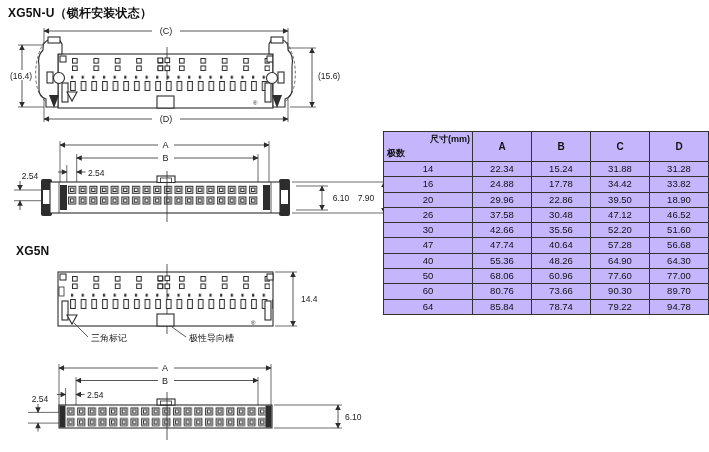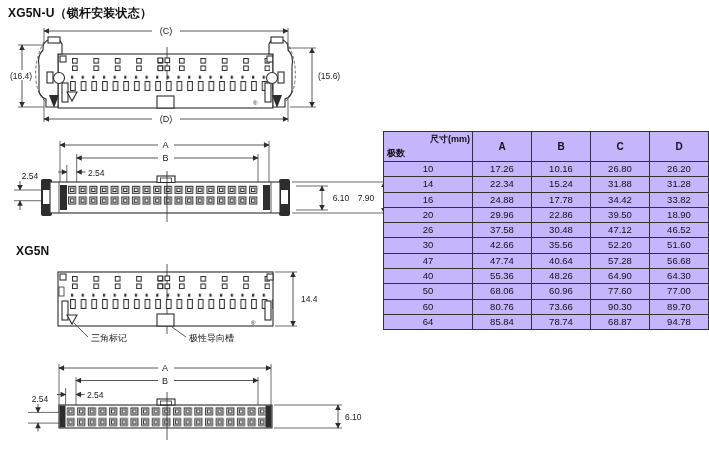--- a/index.html
+++ b/index.html
@@ -309,27 +309,20 @@
           </div>
         </th>
         <th class="colh">A</th>
         <th class="colh">B</th>
         <th class="colh">C</th>
         <th class="colh">D</th>
       </tr>
     </thead>
     <tbody>
       <tr>
-        <td>10</td>
-          <td>17.26</td>
-          <td>10.16</td>
-          <td>26.80</td>
-          <td>26.20</td>
-      </tr>
-      <tr>
         <td>14</td>
           <td>22.34</td>
           <td>15.24</td>
           <td>31.88</td>
           <td>31.28</td>
       </tr>
       <tr>
         <td>16</td>
           <td>24.88</td>
           <td>17.78</td>
@@ -382,19 +375,19 @@
         <td>60</td>
           <td>80.76</td>
           <td>73.66</td>
           <td>90.30</td>
           <td>89.70</td>
       </tr>
       <tr>
         <td>64</td>
           <td>85.84</td>
           <td>78.74</td>
-          <td>68.87</td>
+          <td>79.22</td>
           <td>94.78</td>
       </tr>
     </tbody>
   </table>
 
 </div>
 
 </body></html>

